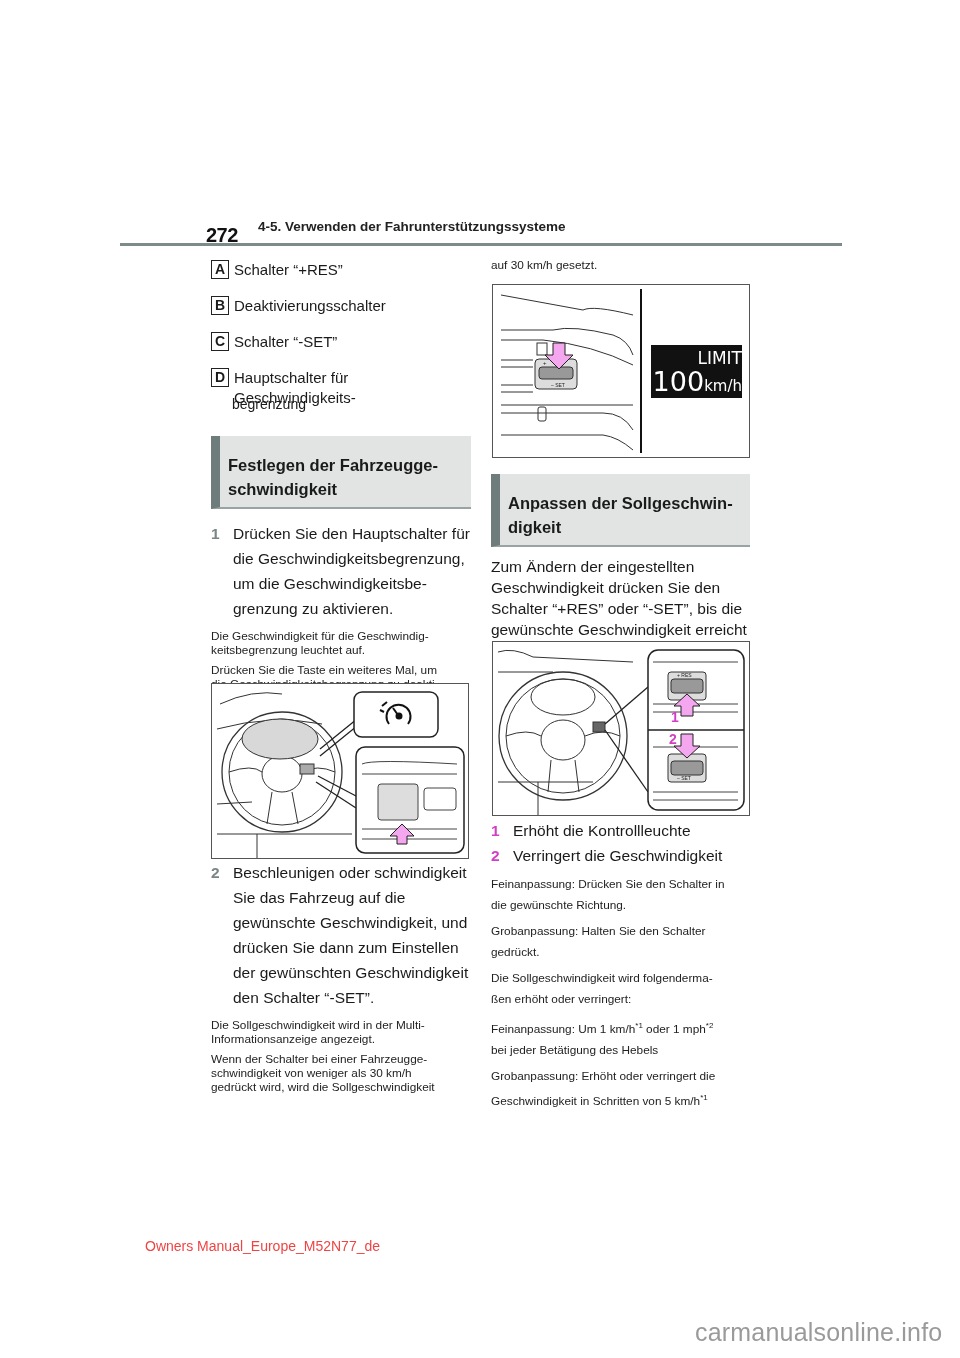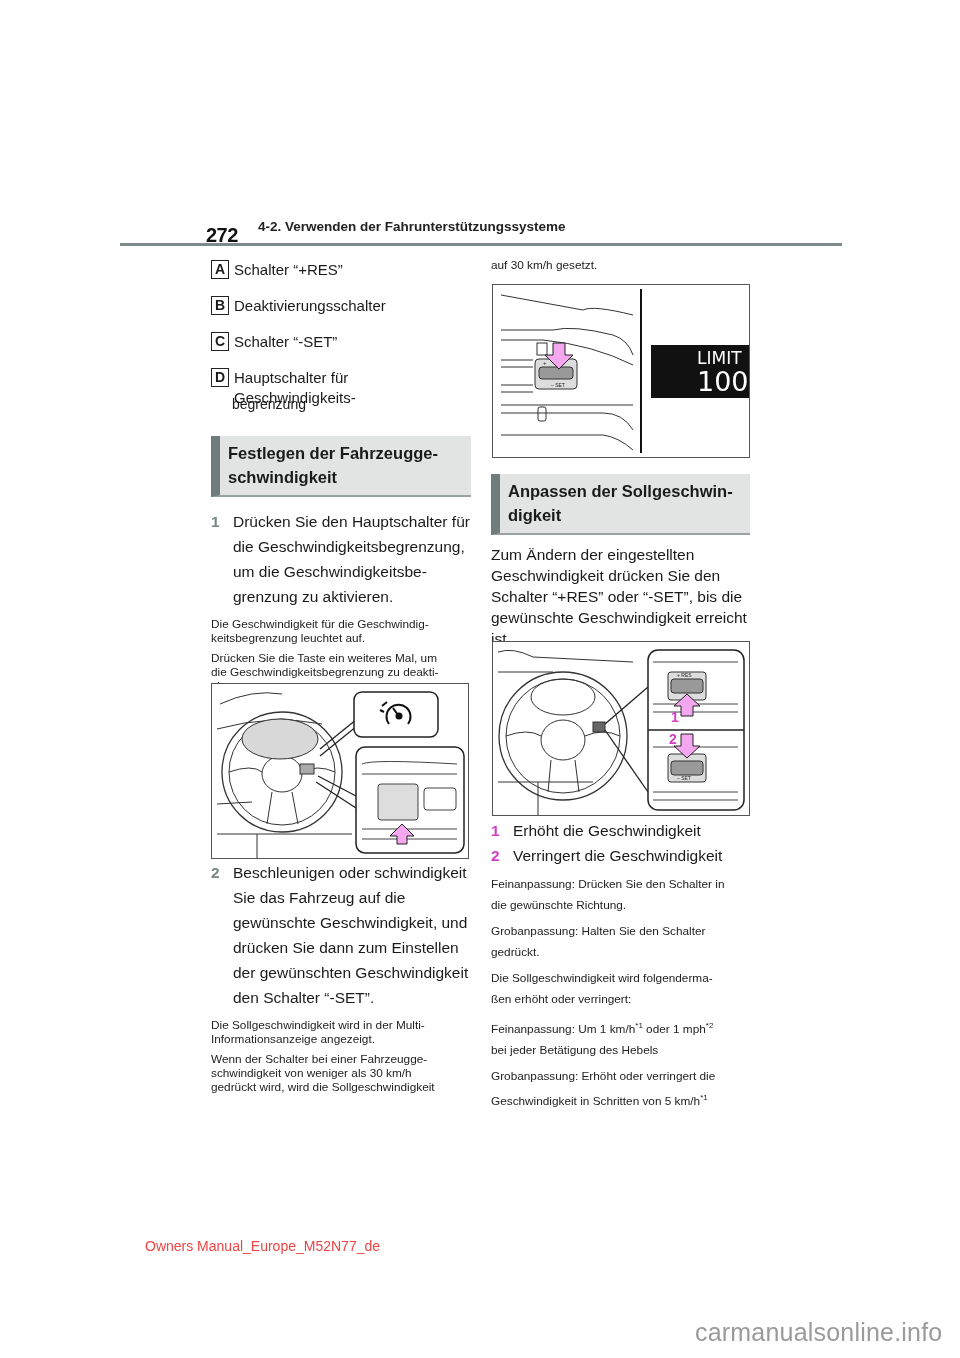--- a/index.html
+++ b/index.html
@@ -17,44 +17,43 @@
 
   .legend-item { display: flex; align-items: flex-start; font-size: 15px; line-height: 20px; height: 36px; }
   .legend-key {
     display: inline-block; width: 16px; height: 17px; border: 1px solid #222; font-weight: bold;
     font-size: 14px; line-height: 17px; text-align: center; margin-right: 5px; flex: 0 0 auto; background: #fff;
   }
   .legend-cont { padding-left: 21px; font-size: 14px; line-height: 20px; margin-top: 0; }
 
   .section-head {
     background: #e2e4e4; border-left: 9px solid #6e7c7c; border-bottom: 2px solid #9aa3a3;
-    font-weight: bold; font-size: 16.5px; line-height: 24px; padding: 5px 8px 6px 8px; color: #1a1a1a;
+    font-weight: bold; font-size: 16.5px; line-height: 24px; padding: 17px 8px 6px 8px; color: #1a1a1a;
   }
   .step { display: flex; font-size: 15.5px; line-height: 25px; }
   .step-num { width: 22px; flex: 0 0 auto; font-weight: bold; color: #7a8686; }
   .step-num.pink { color: #d23fc4; }
   .note { font-size: 11.8px; line-height: 14px; color: #222; }
   .note-loose { font-size: 11.8px; line-height: 21px; color: #222; }
   .body-text { font-size: 15.5px; line-height: 21px; }
 
   .figure { border: 1px solid #555; background: #fff; position: absolute; overflow: hidden; }
   .limit-box {
-    position: absolute; background: #111; color: #fff; text-align: left;
+    position: absolute; background: #111; color: #fff; text-align: right;
     font-family: "DejaVu Sans", sans-serif;
-    padding-left: 46px;
   }
   .footer { left: 145px; top: 1238px; font-size: 14px; color: #ef4444; }
   .watermark { left: 695px; top: 1318px; font-size: 25px; color: #9a9a9a; letter-spacing: 0.2px; }
   sup { font-size: 8px; }
 </style>
 </head>
 <body>
 
 <div class="abs page-num">272</div>
-<div class="abs chapter">4-2. Verwenden der Fahrunterstützungssysteme</div>
+<div class="abs chapter">4-5. Verwenden der Fahrunterstützungssysteme</div>
 <div class="abs header-rule"></div>
 
 <div class="col col-left">
   <div>
     <div class="legend-item">
       <span class="legend-key">A</span>
       <span>Schalter “+RES”</span>
     </div>
     <div class="legend-item">
       <span class="legend-key">B</span>
@@ -247,21 +246,21 @@
     <rect x="175" y="112" width="38" height="28" rx="3" fill="#ddd" stroke="#333"></rect>
     <rect x="178" y="119" width="32" height="14" rx="3" fill="#999" stroke="#333"></rect>
     <text x="184" y="138" font-size="5" font-family="Liberation Sans, sans-serif" fill="#222">– SET</text>
     <path d="M188 92 L188 104 L181 104 L194 116 L207 104 L200 104 L200 92 Z" fill="#f4a6ee" stroke="#222"></path>
   </svg>
 </div>
 
 <div class="col" style="left:491px; top:818px; width:262px;">
   <div class="step">
     <span class="step-num pink">1</span>
-    <span>Erhöht die Geschwindigkeit</span>
+    <span>Erhöht die Kontrollleuchte</span>
   </div>
   <div class="step">
     <span class="step-num pink">2</span>
     <span>Verringert die Geschwindigkeit</span>
   </div>
 
   <div class="note-loose" style="margin-top:6px">
     <div>Feinanpassung: Drücken Sie den Schalter in</div>
     <div>die gewünschte Richtung.</div>
   </div>

